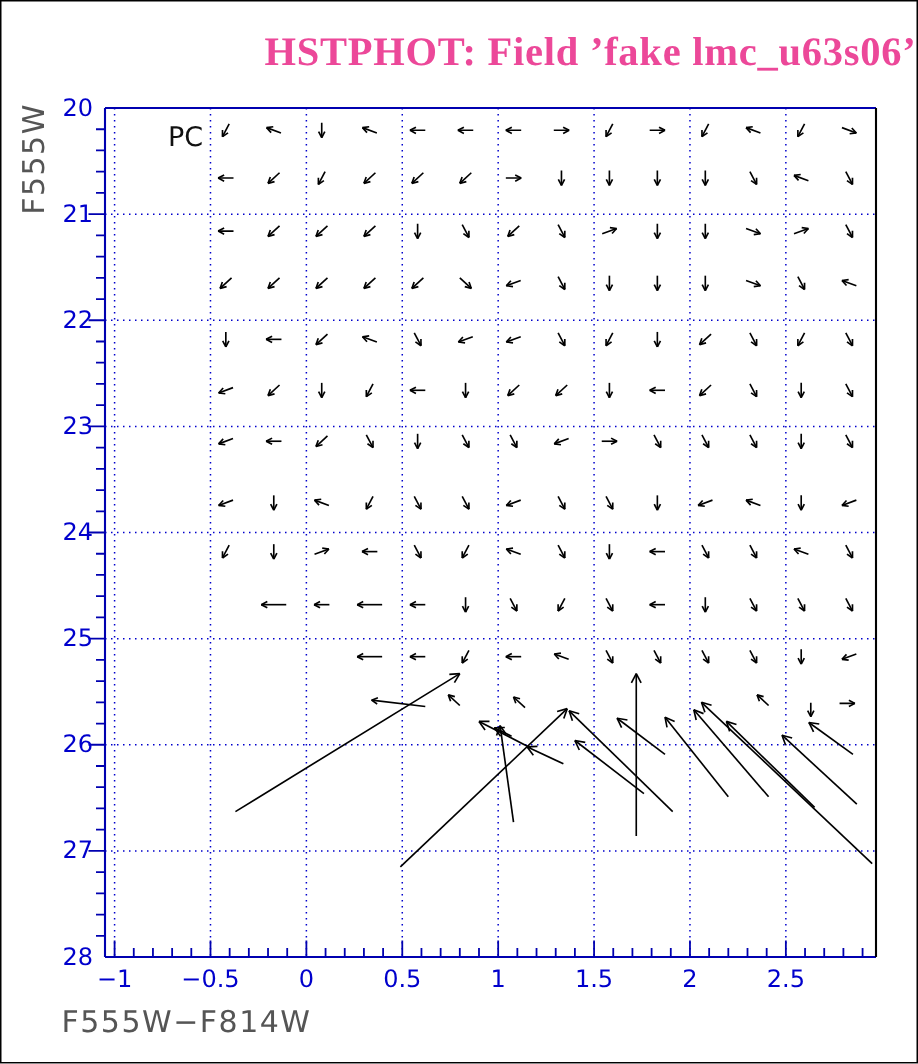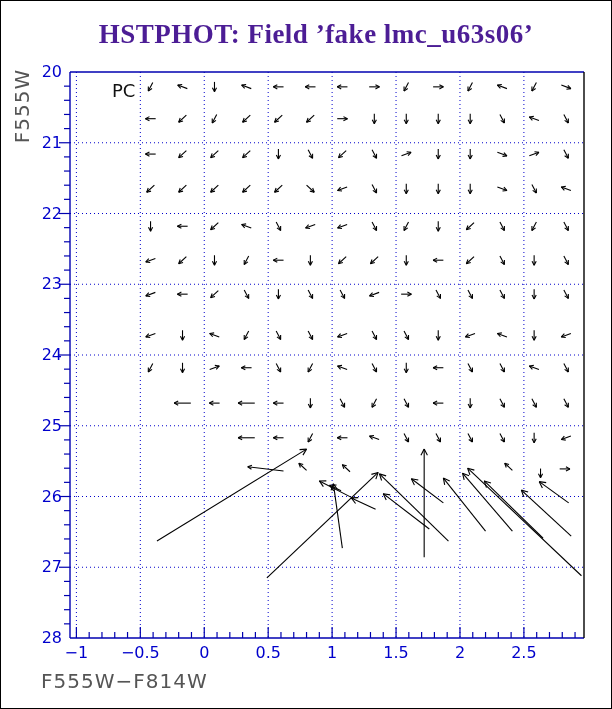--- a/index.html
+++ b/index.html
@@ -1,21 +1,21 @@
 <!DOCTYPE html>
 <html><head>
 <meta charset="utf-8">
 <style>
   html,body{margin:0;padding:0;background:#888;}
   .canvas{position:relative;width:612px;height:709px;background:#ffffff;
           border:1px solid #000;box-sizing:border-box;overflow:hidden;
           font-family:"DejaVu Sans",sans-serif;}
-  .chart-title{position:absolute;top:18px;left:20px;right:0;text-align:center;
+  .chart-title{position:absolute;top:18px;left:20px;right:0;text-align:right;
           font-family:"Liberation Serif",serif;font-weight:bold;font-size:27px;
-          color:#4c1d95;letter-spacing:0.5px;white-space:nowrap;}
+          color:#ec4899;letter-spacing:0.5px;white-space:nowrap;}
   .xlabel{position:absolute;top:668px;left:40px;right:0;text-align:left;
           font-size:20px;color:#555;letter-spacing:1px;}
   .ylabel{position:absolute;left:-44px;top:93px;width:130px;text-align:center;
           transform:rotate(-90deg);font-size:20px;color:#555;letter-spacing:1px;}
   svg{position:absolute;left:0;top:0;}
   text{font-family:"DejaVu Sans",sans-serif;}
 </style>
 </head>
 <body>
 

